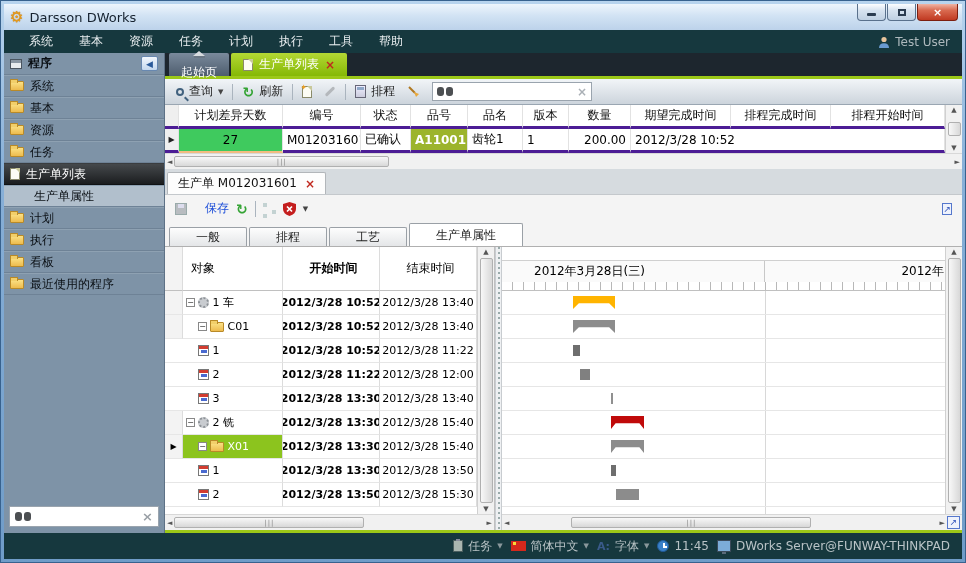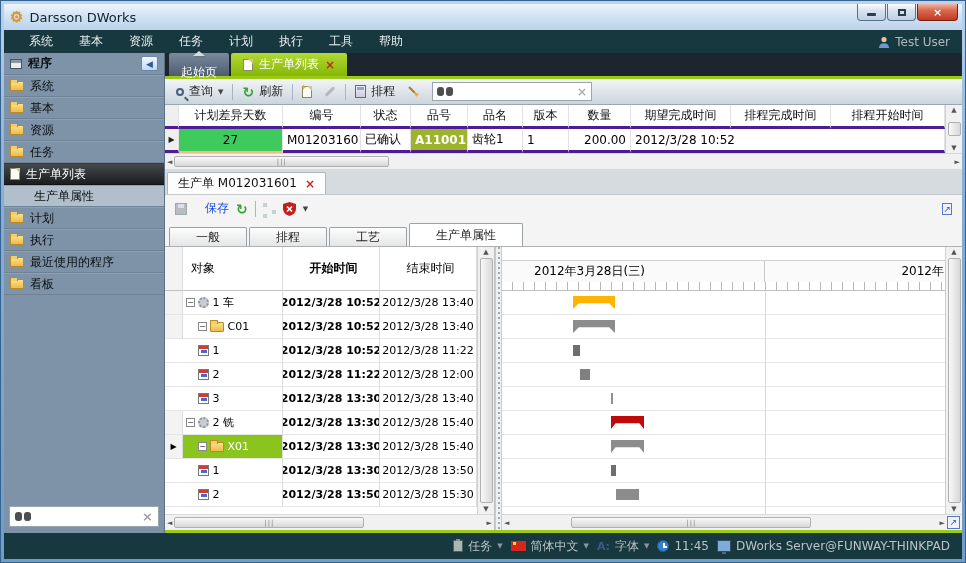--- a/index.html
+++ b/index.html
@@ -238,25 +238,25 @@
       <div class="sb-item">
           <span class="folder"></span>
           <span>计划</span>
         </div>
       <div class="sb-item">
           <span class="folder"></span>
           <span>执行</span>
         </div>
       <div class="sb-item">
           <span class="folder"></span>
+          <span>看板</span>
+        </div>
+      <div class="sb-item">
+          <span class="folder"></span>
           <span>最近使用的程序</span>
-        </div>
-      <div class="sb-item">
-          <span class="folder"></span>
-          <span>看板</span>
         </div>
       <div class="sb-fill"></div>
       <div class="sb-search">
         <span class="binoc"></span>
         <input value="" style="">
         <span class="xmark">×</span>
       </div>
     </div>
 
     <div class="main">

